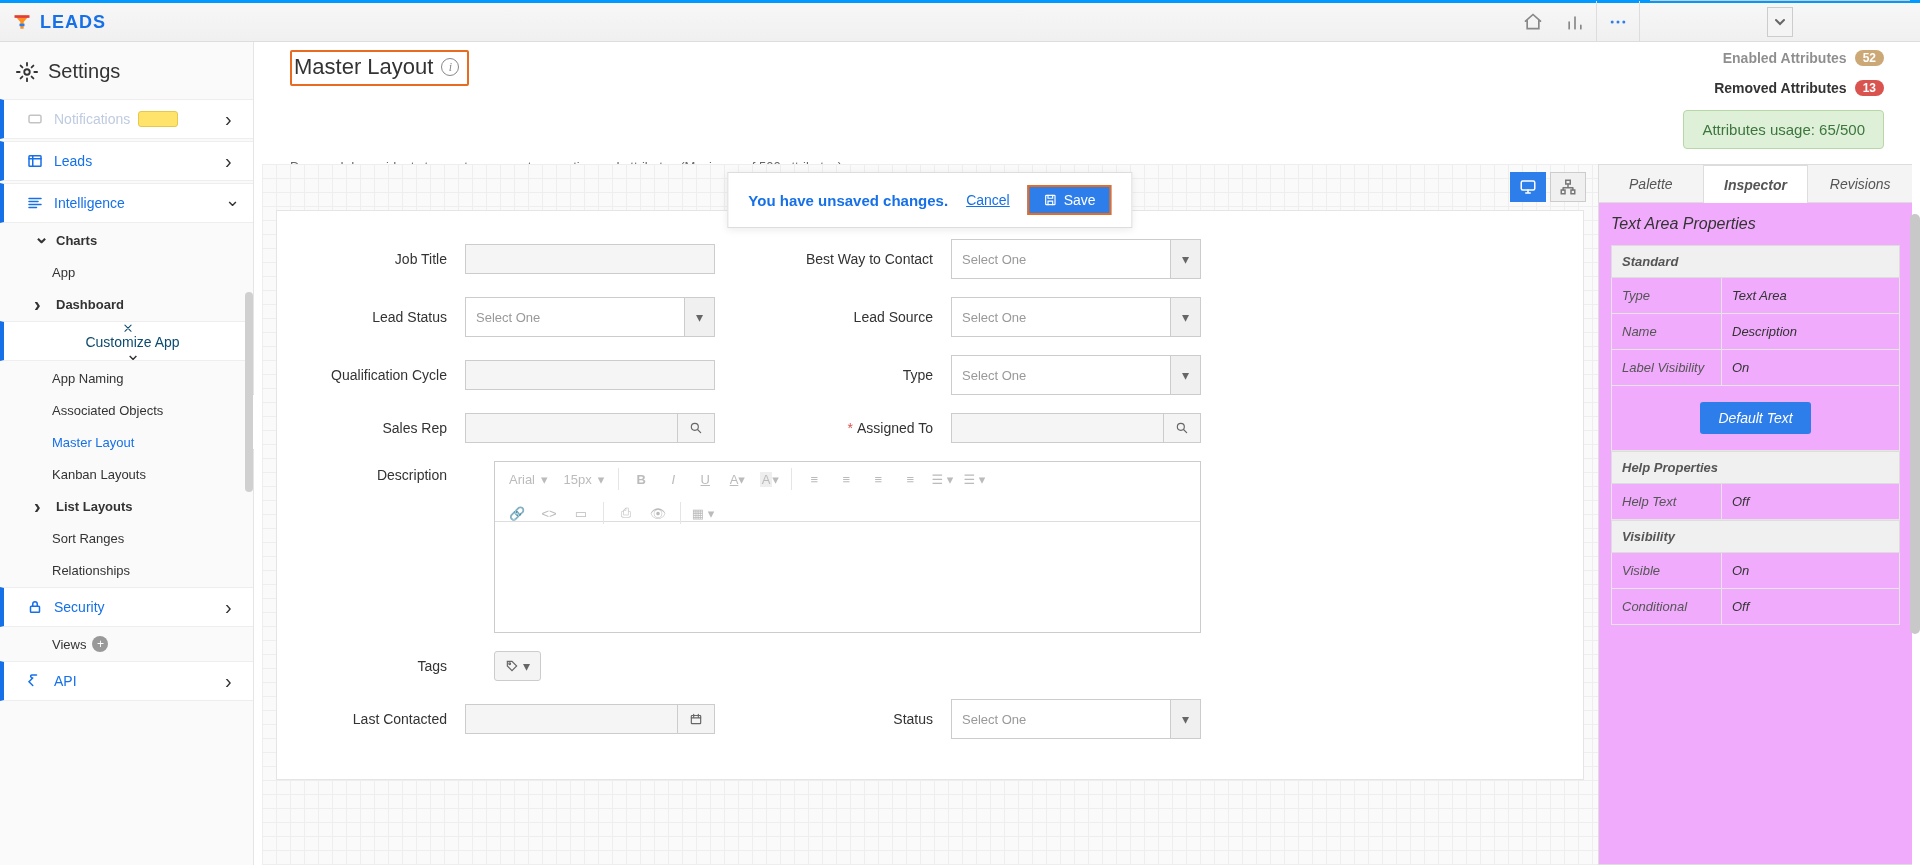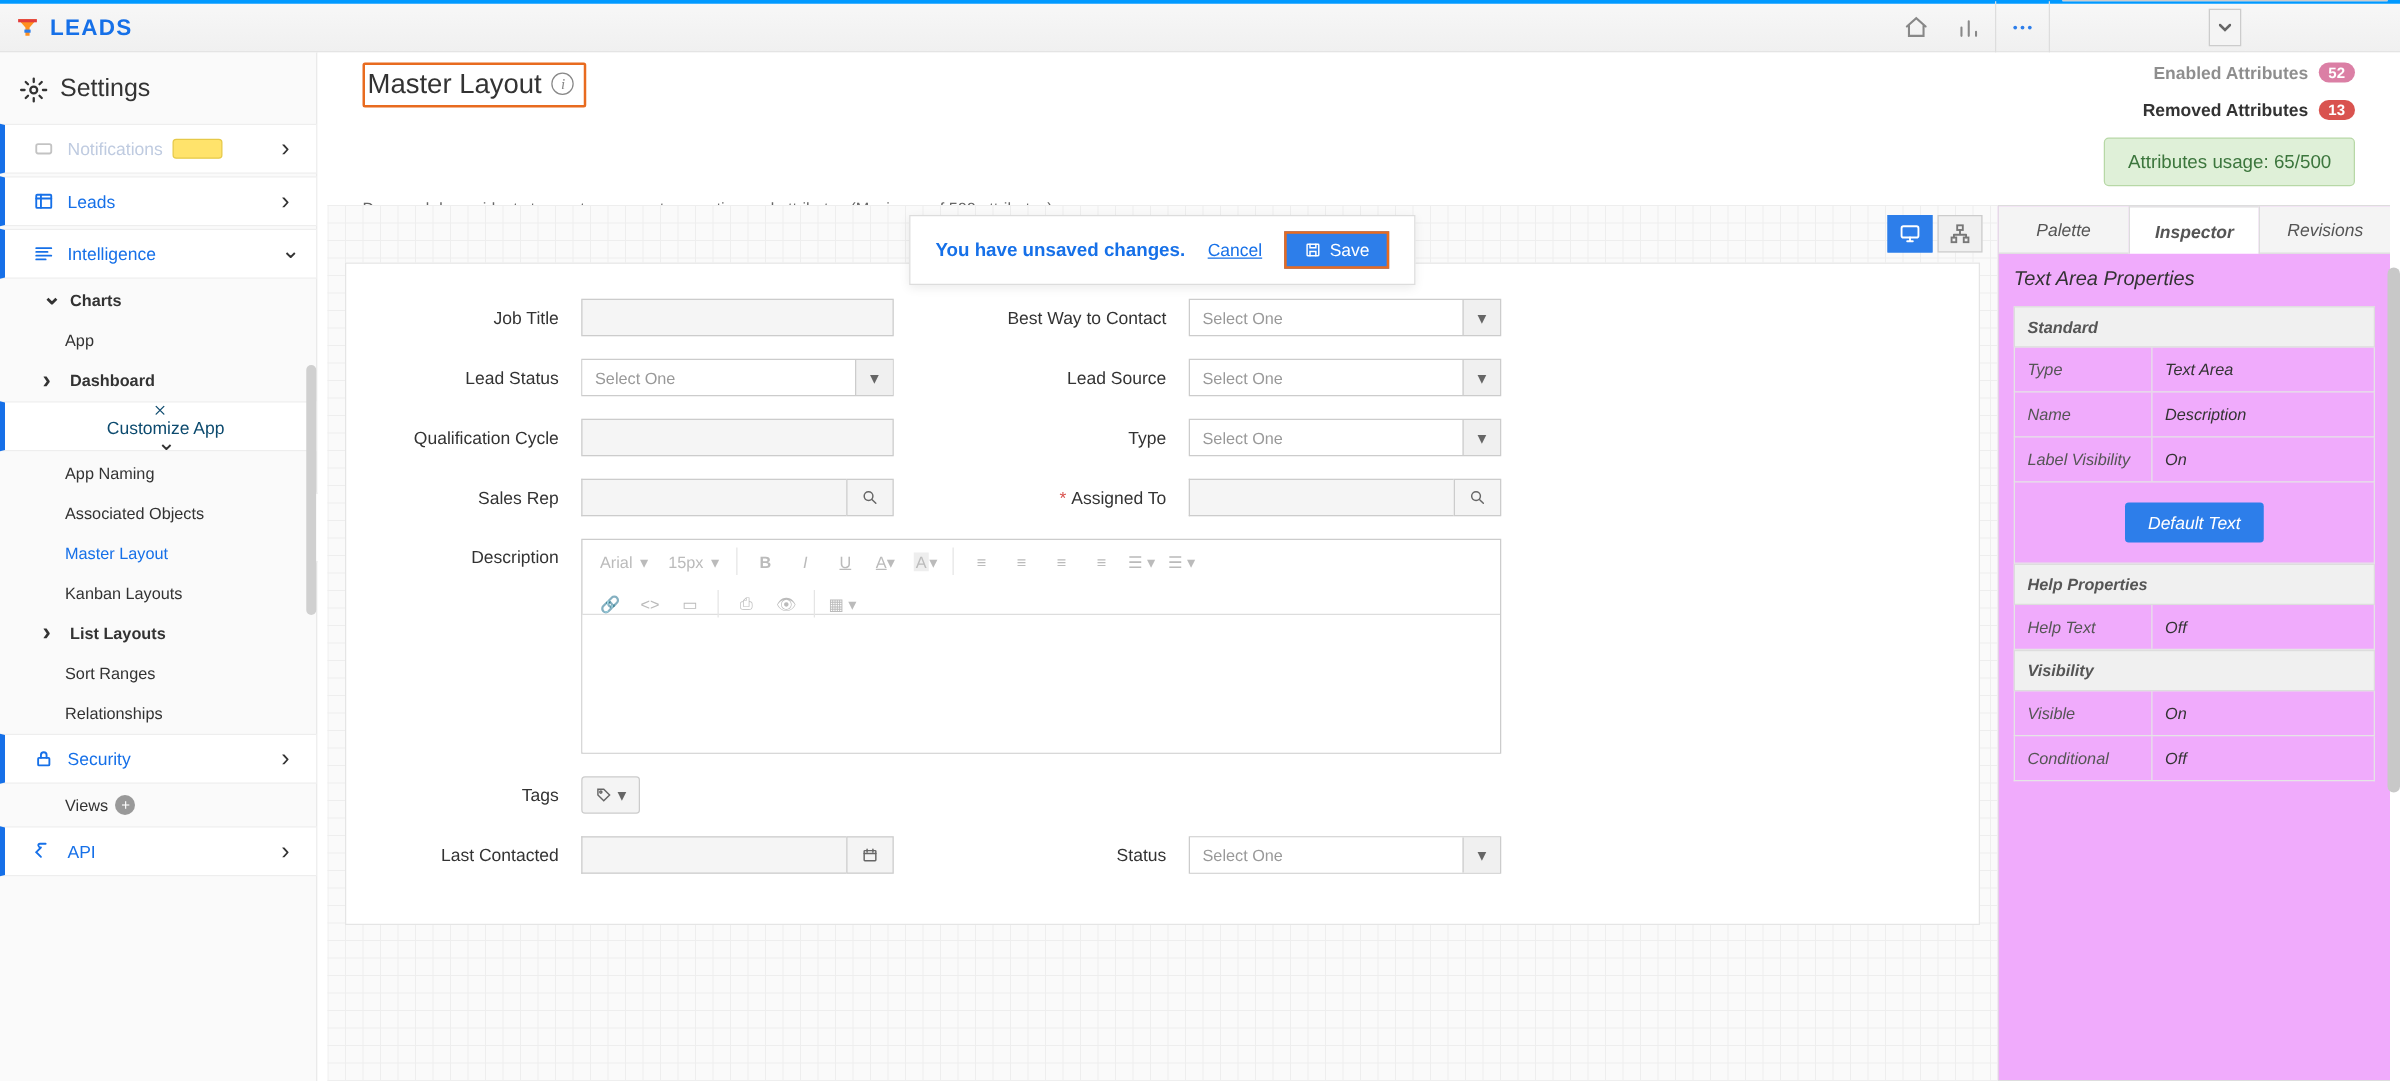--- a/index.html
+++ b/index.html
@@ -35,46 +35,46 @@
   .chev.down::before { content: "⌄"; font-size: 18px; color: #333; line-height: 8px; display: block; }
   .collapse-handle { position: absolute; right: -14px; top: 352px; width: 14px; height: 56px; background: #fff; border: 1px solid #ddd; border-left: none; display: flex; align-items: center; justify-content: center; cursor: pointer; font-size: 16px; color: #555; }
   .scrollbar-stub { position: absolute; right: 0; top: 250px; width: 8px; height: 200px; background: #d0d0d0; border-radius: 4px; }
   .content { flex: 1; background: #fff; position: relative; overflow: hidden; }
   .header-row { padding: 8px 36px 0; display: flex; justify-content: space-between; align-items: flex-start; }
   .pg-title { font-size: 22px; font-weight: 400; color: #333; display: inline-flex; align-items: center; gap: 8px; border: 2px solid #e86b1f; padding: 2px 8px 4px 2px; border-radius: 2px; }
   .info-circle { width: 18px; height: 18px; border: 1.5px solid #888; border-radius: 50%; display: inline-flex; align-items: center; justify-content: center; font-size: 12px; color: #888; font-style: italic; font-family: Georgia, serif; }
   .subtitle { color: #666; font-size: 13px; padding: 10px 36px 0; }
   .stat-col { text-align: center; font-size: 14px; }
   .stat-row { display: flex; align-items: center; justify-content: flex-end; gap: 8px; margin-bottom: 14px; font-weight: 600; }
-  .badge-green { background: #be185d; color: #fff; border-radius: 9px; padding: 1px 8px; font-size: 12px; font-weight: bold; }
+  .badge-green { background: #a16207; color: #fff; border-radius: 9px; padding: 1px 8px; font-size: 12px; font-weight: bold; }
   .badge-red { background: #d9534f; color: #fff; border-radius: 9px; padding: 1px 8px; font-size: 12px; font-weight: bold; }
   .usage-box { background: #dff0d8; border: 1px solid #b7d8a6; color: #3c763d; padding: 10px 18px; border-radius: 4px; font-size: 15px; font-weight: 500; margin-top: 4px; }
   .canvas-wrap { position: absolute; top: 122px; left: 8px; right: 8px; bottom: 0; display: flex; }
   .design-area { flex: 1; position: relative; background-color: #fafafa; background-image: linear-gradient(#eee 1px, transparent 1px), linear-gradient(90deg, #eee 1px, transparent 1px); background-size: 14px 14px; padding: 30px 8px; overflow: hidden; }
   .device-toggle { position: absolute; top: 8px; right: 12px; display: flex; gap: 4px; z-index: 5; }
   .dev-btn { width: 36px; height: 30px; display: flex; align-items: center; justify-content: center; background: #f0f0f0; border: 1px solid #ccc; cursor: pointer; color: #777; }
   .dev-btn.active { background: #2d7eea; border-color: #2d7eea; color: #fff; }
   .dev-btn svg { width: 20px; height: 18px; }
   .unsaved-bar { position: absolute; top: 8px; left: 50%; transform: translateX(-50%); background: #fff; border: 1px solid #ddd; box-shadow: 0 2px 8px rgba(0,0,0,.08); padding: 12px 20px; display: flex; align-items: center; gap: 18px; font-size: 15px; z-index: 6; }
   .unsaved-text { color: #1670e8; font-weight: 600; }
   .link { color: #1670e8; text-decoration: underline; cursor: pointer; font-size: 14px; }
   .save-btn { background: #2d7eea; color: #fff; border: 2px solid #e86b1f; padding: 5px 14px; display: flex; align-items: center; gap: 6px; cursor: pointer; font-size: 14px; }
   .save-btn svg { width: 14px; height: 14px; }
   .form-card { background: #fff; border: 1px solid #e5e5e5; margin: 16px 6px 0; padding: 28px 30px 40px; }
   .field-grid { display: grid; grid-template-columns: 140px 250px 200px 250px; column-gap: 18px; row-gap: 18px; align-items: center; }
   .flabel { text-align: right; font-size: 14px; color: #333; }
   .req-star { color: #d9534f; margin-right: 4px; }
   .tbox { height: 30px; border: 1px solid #ccc; background: #f5f5f5; }
-  .sel-wrap { height: 30px; border: 1px solid #ccc; display: flex; }
+  .sel-wrap { height: 40px; border: 1px solid #ccc; display: flex; }
   .sel-text { flex: 1; padding: 0 10px; display: flex; align-items: center; color: #999; font-size: 13px; background: #fff; }
   .sel-btn { width: 30px; background: #f0f0f0; border-left: 1px solid #ccc; display: flex; align-items: center; justify-content: center; color: #666; }
   .with-addon { display: flex; height: 30px; }
   .with-addon .tbox { flex: 1; border-right: none; }
   .addon { width: 38px; border: 1px solid #ccc; background: #f4f4f4; display: flex; align-items: center; justify-content: center; color: #666; }
-  .full-span { grid-column: 2 / span 3; }
+  .full-span { grid-column: 2 / span 3; margin-left: 29px; }
   .rte { border: 1px solid #ccc; }
   .rte-toolbar { height: 60px; border-bottom: 1px solid #ddd; display: flex; flex-wrap: wrap; align-items: center; padding: 4px 8px; gap: 4px; color: #bbb; font-size: 13px; }
   .rte-sel { height: 24px; display: flex; align-items: center; gap: 6px; padding: 0 6px; color: #bbb; }
   .rte-body { height: 110px; background: #fff; }
   .rte-btn { width: 28px; height: 26px; display: flex; align-items: center; justify-content: center; }
   .rte-sep { width: 1px; height: 22px; background: #e5e5e5; margin: 0 4px; }
   .tag-pill { height: 30px; border: 1px solid #ccc; background: #f4f4f4; display: inline-flex; align-items: center; padding: 0 10px; color: #666; gap: 4px; border-radius: 3px; }
   .right-panel { width: 314px; background: #f0abfc; border: 1px solid #ddd; border-right: none; display: flex; flex-direction: column; font-style: italic; }
   .tabs { display: flex; height: 38px; }
   .tab { flex: 1; display: flex; align-items: center; justify-content: center; font-size: 14px; cursor: pointer; background: #f4f4f4; border-bottom: 1px solid #ddd; color: #555; }

